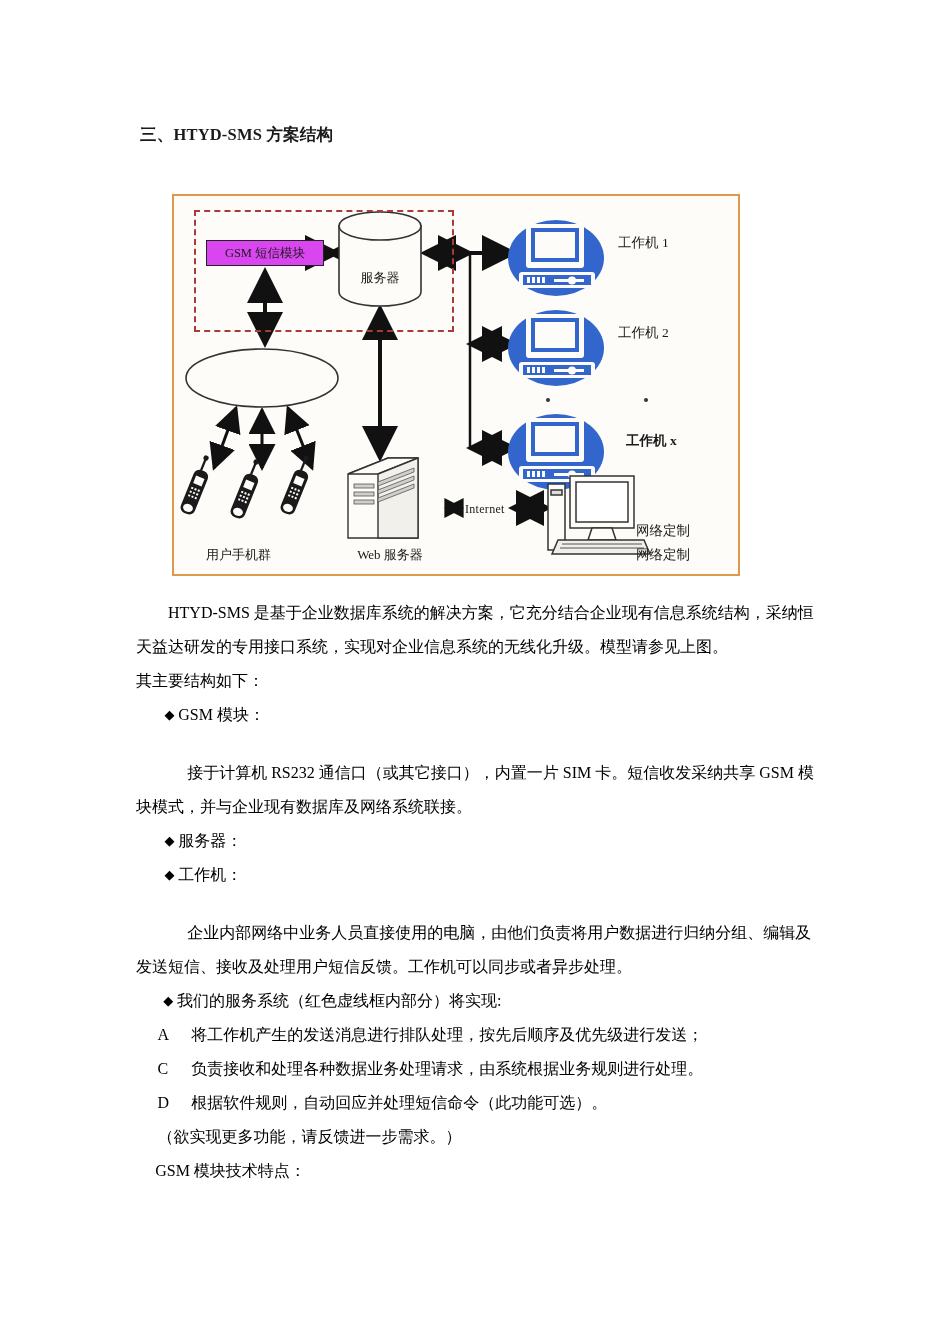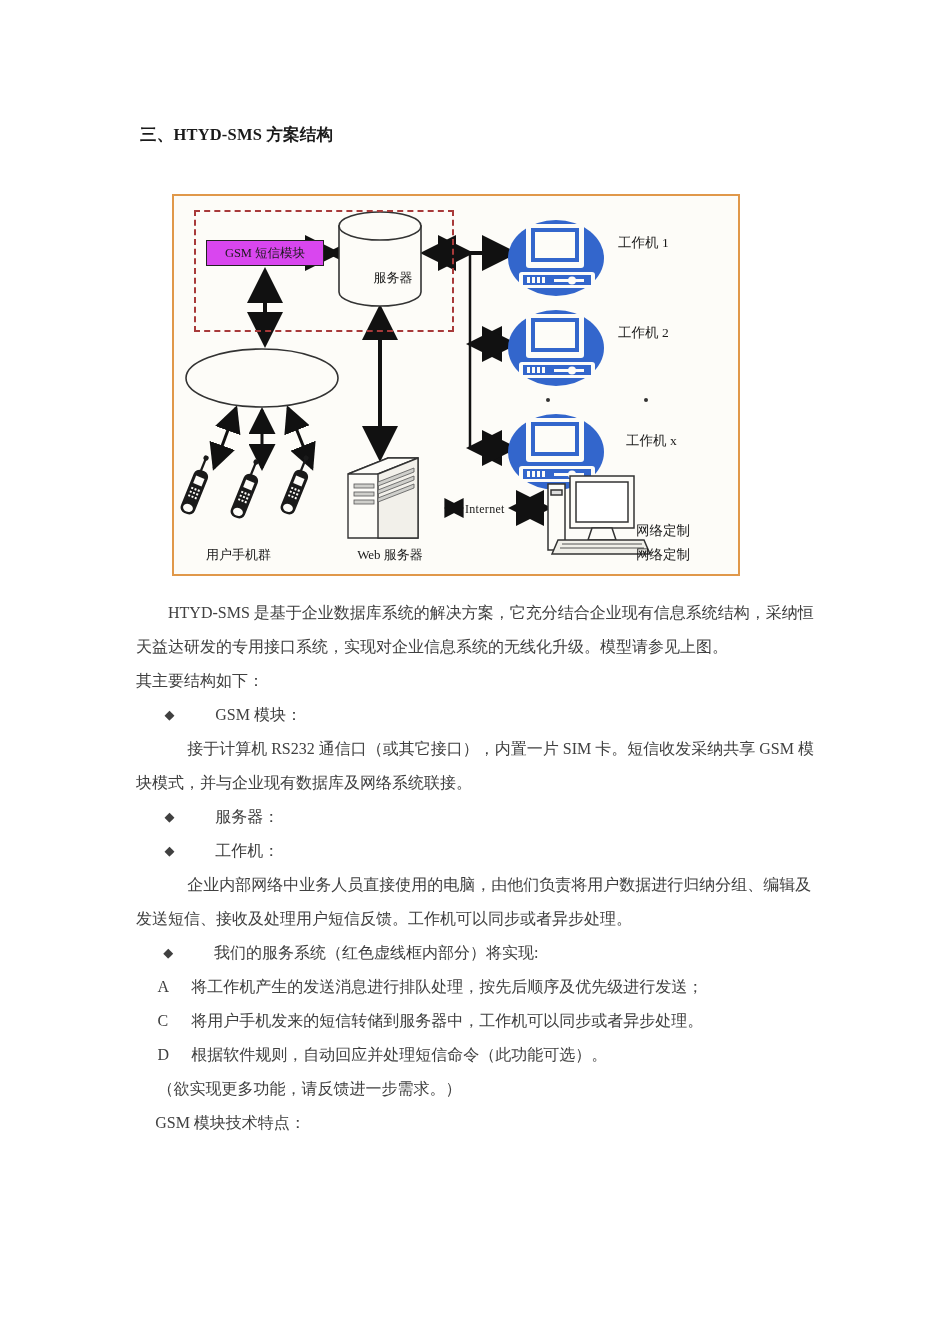--- a/index.html
+++ b/index.html
@@ -83,21 +83,20 @@
     width: 82px;
     height: 92px;
   }
   .server-cyl .cyl-label {
     position: absolute;
     left: 0;
     top: 55px;
     width: 82px;
     text-align: center;
     font-size: 13px;
-    margin-left: 13px;
   }
 
   .gsm-net-ell {
     position: absolute;
     left: 12px;
     top: 152px;
     width: 152px;
     height: 58px;
   }
   .gsm-net-ell .ell-label {
@@ -125,63 +124,63 @@
   .label-internet {
     position: absolute;
     left: 291px;
     top: 306px;
     font-size: 12px;
     font-family: "Liberation Serif", serif;
     letter-spacing: 0.3px;
   }
   .label-ws1 { position:absolute; left:444px; top:38px; font-size:13.5px; }
   .label-ws2 { position:absolute; left:444px; top:128px; font-size:13.5px; }
-  .label-wsx { position:absolute; left:452px; top:236px; font-size:13.5px; }
+  .label-wsx { position:absolute; left:452px; top:236px; font-size:13.5px;font-weight:bold; }
   .label-user1 { position:absolute; left:462px; top:326px; font-size:13.5px; }
   .label-user2 { position:absolute; left:462px; top:350px; font-size:13.5px; }
   .ellipsis-dot { position:absolute; width:4px; height:4px; background:#333; border-radius:50%; }
 
   
   .body-text {
     position: absolute;
     left: 136px;
     top: 596px;
     width: 690px;
     font-size: 16px;
     line-height: 34px;
-    color: #404040;
+    color: #000000;
   }
   .p { margin: 0; }
   .indent2 { text-indent: 2em; }
   .bullet-line {
     display: block;
     margin: 0;
   }
   .bullet-line .bullet {
     display: inline-block;
     width: 1.05em;
     margin-left: 2.2em;
     font-size: 13px;
     vertical-align: 1px;
   }
   .bullet-line .bullet-wide {
     margin-left: 2.1em;
   }
-  .bullet-text { display:inline-block;margin-left:37px; }
+  .bullet-text { display:inline-block; }
   .lettered {
     display: block;
     margin: 0;
   }
   .lettered .ltr {
     display: inline-block;
     width: 2.1em;
     margin-left: 1.35em;
     font-family: "Liberation Serif", serif;
   }
-  .sub-indent { text-indent: 3.2em; }
+  .sub-indent { text-indent: 3.2em; margin-top: 24px; }
   .sub-indent-sm { text-indent: 2.6em; }
   .plain-indent { text-indent: 1.35em; }
   .tight-indent { text-indent: 1.2em; }
 </style>
 </head>
 <body>
 
 <div class="page">
 
   <div class="section-heading">三、HTYD-SMS 方案结构</div>
@@ -394,21 +393,21 @@
     <p class="p sub-indent">企业内部网络中业务人员直接使用的电脑，由他们负责将用户数据进行归纳分组、编辑及发送短信、接收及处理用户短信反馈。工作机可以同步或者异步处理。</p>
 
     <div class="bullet-line">
       <span class="bullet bullet-wide">◆</span><span class="bullet-text">我们的服务系统（红色虚线框内部分）将实现:</span>
     </div>
 
     <div class="lettered">
       <span class="ltr">A</span><span>将工作机产生的发送消息进行排队处理，按先后顺序及优先级进行发送；</span>
     </div>
     <div class="lettered">
-      <span class="ltr">C</span><span>将用户手机发来的短信转储到服务器中，工作机可以同步或者异步处理。</span>
+      <span class="ltr">C</span><span>负责接收和处理各种数据业务处理请求，由系统根据业务规则进行处理。</span>
     </div>
     <div class="lettered">
       <span class="ltr">D</span><span>根据软件规则，自动回应并处理短信命令（此功能可选）。</span>
     </div>
 
     <p class="p plain-indent">（欲实现更多功能，请反馈进一步需求。）</p>
     <p class="p tight-indent">GSM 模块技术特点：</p>
 
   </div>
 

